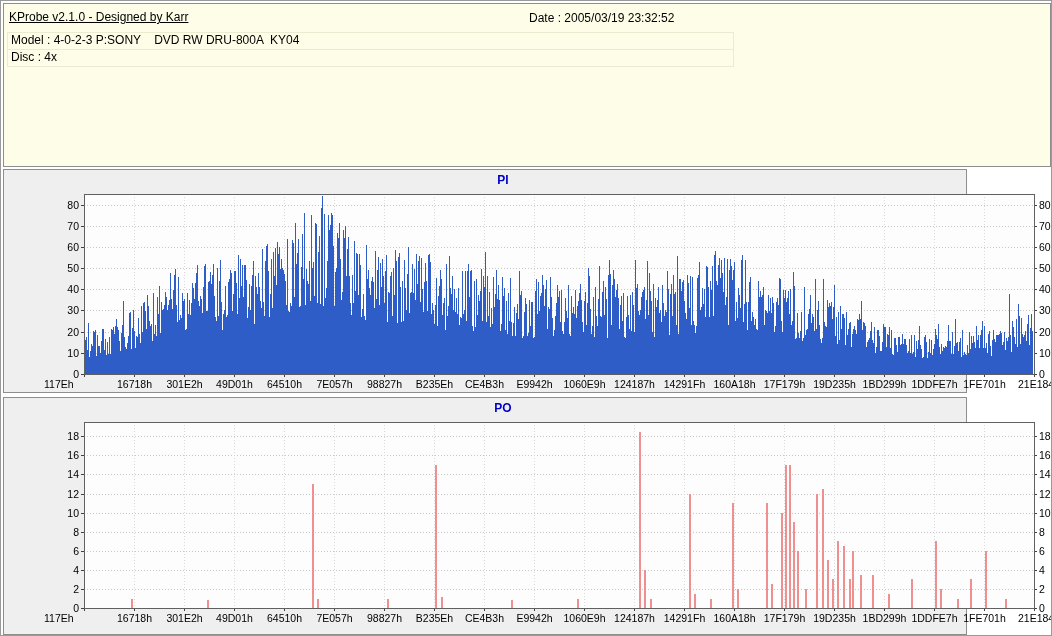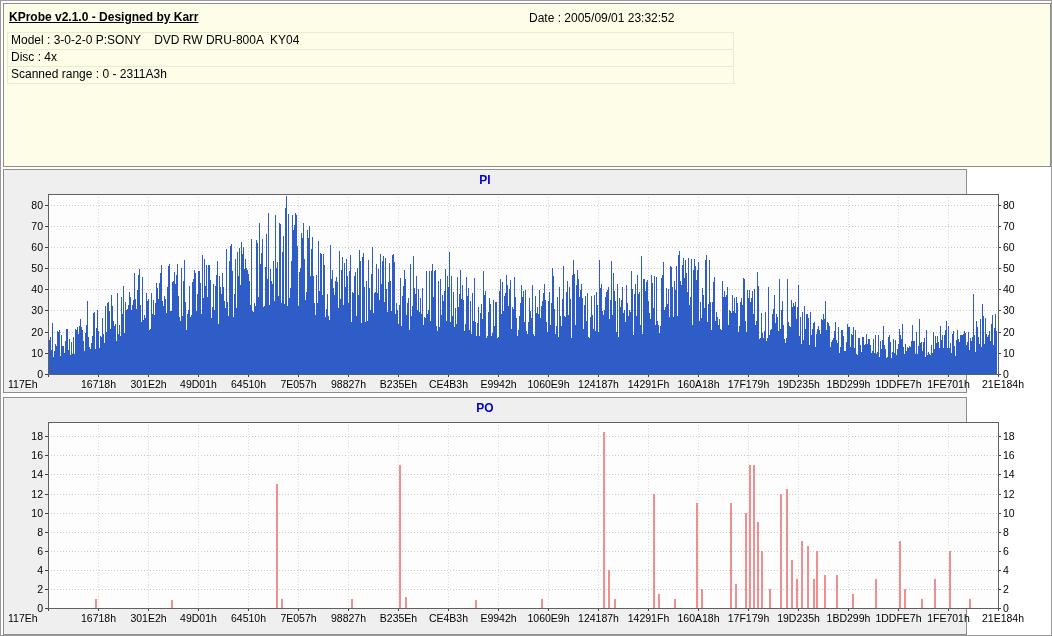--- a/index.html
+++ b/index.html
@@ -1,47 +1,46 @@
 <!DOCTYPE html>
 <html style="--header-bg: #fefee8; --panel-bg: #efefef; --chart-title: #0000cc;"><head>
 <meta charset="utf-8">
 <style>
   html,body{margin:0;padding:0;background:#d8d8d8;font-family:"Liberation Sans",sans-serif;}
   .screen{position:relative;width:1052px;height:636px;background:#ffffff;border:1px solid #9a9a9a;box-sizing:border-box;overflow:hidden;}
 
   
   .header{position:absolute;left:2px;top:2px;width:1048px;height:164px;background:var(--header-bg,#fefee8);border:1px solid #8e8e8e;box-sizing:border-box;}
   .title-row{position:relative;height:26px;}
-  .app-title{position:absolute;left:5px;top:6px;font-size:12px;font-weight:bold;text-decoration:underline;color:#000;white-space:pre;}
+  .app-title{position:absolute;left:5px;top:6px;font-size:12px;font-weight:normal;text-decoration:underline;color:#000;white-space:pre;}
   .date-label{position:absolute;left:525px;top:7px;font-size:12px;color:#000;white-space:pre;}
   .info-list{position:absolute;left:3px;top:28px;width:727px;border-top:1px solid #ebebd2;}
   .info-row{height:16px;line-height:15px;font-size:12px;color:#000;padding-left:3px;border:1px solid #ebebd2;border-top:none;white-space:pre;overflow:hidden;}
 
   
-  .chart-panel{position:absolute;left:2px;width:964px;background:var(--panel-bg,#efefef);border:1px solid #8e8e8e;box-sizing:border-box;}
+  .chart-panel{position:absolute;left:2px;width:964px;background:var(--panel-bg,#efefef);border:1px solid #8e8e8e;box-sizing:border-box;padding-left:36px;}
   .chart-panel.pi{top:168px;height:224px;}
   .chart-panel.po{top:396px;height:238px;}
   .chart-title{height:20px;line-height:20px;text-align:center;font-size:12px;font-weight:bold;color:var(--chart-title,#0000cc);}
   .chart-panel svg{display:block;}
   svg text{font-size:10.5px;fill:#000;font-family:"Liberation Sans",sans-serif;}
 </style>
 </head>
 <body>
 
 <div class="screen">
 
   <div class="header">
     <div class="title-row">
       <span class="app-title">KProbe v2.1.0 - Designed by Karr</span>
-      <span class="date-label">Date : 2005/09/01 23:32:52</span>
+      <span class="date-label">Date : 2005/03/19 23:32:52</span>
     </div>
     <div class="info-list">
-      <div class="info-row">Model : 3-0-2-0 P:SONY    DVD RW DRU-800A  KY04</div>
+      <div class="info-row">Model : 4-0-2-3 P:SONY    DVD RW DRU-800A  KY04</div>
       <div class="info-row">Disc : 4x</div>
-      <div class="info-row">Scanned range : 0 - 2311A3h</div>
     </div>
   </div>
 
   <div class="chart-panel pi">
     <div class="chart-title">PI</div>
     <svg id="pi-svg" width="1046" height="202" shape-rendering="crispEdges">
         <rect x="44" y="4" width="950" height="180" fill="#fdfdfd"></rect>
         <line x1="41" x2="44" y1="184.5" y2="184.5" stroke="#404040"></line>
         <line x1="994" x2="997" y1="184.5" y2="184.5" stroke="#404040"></line>
         <text x="39" y="188" text-anchor="end">0</text>

